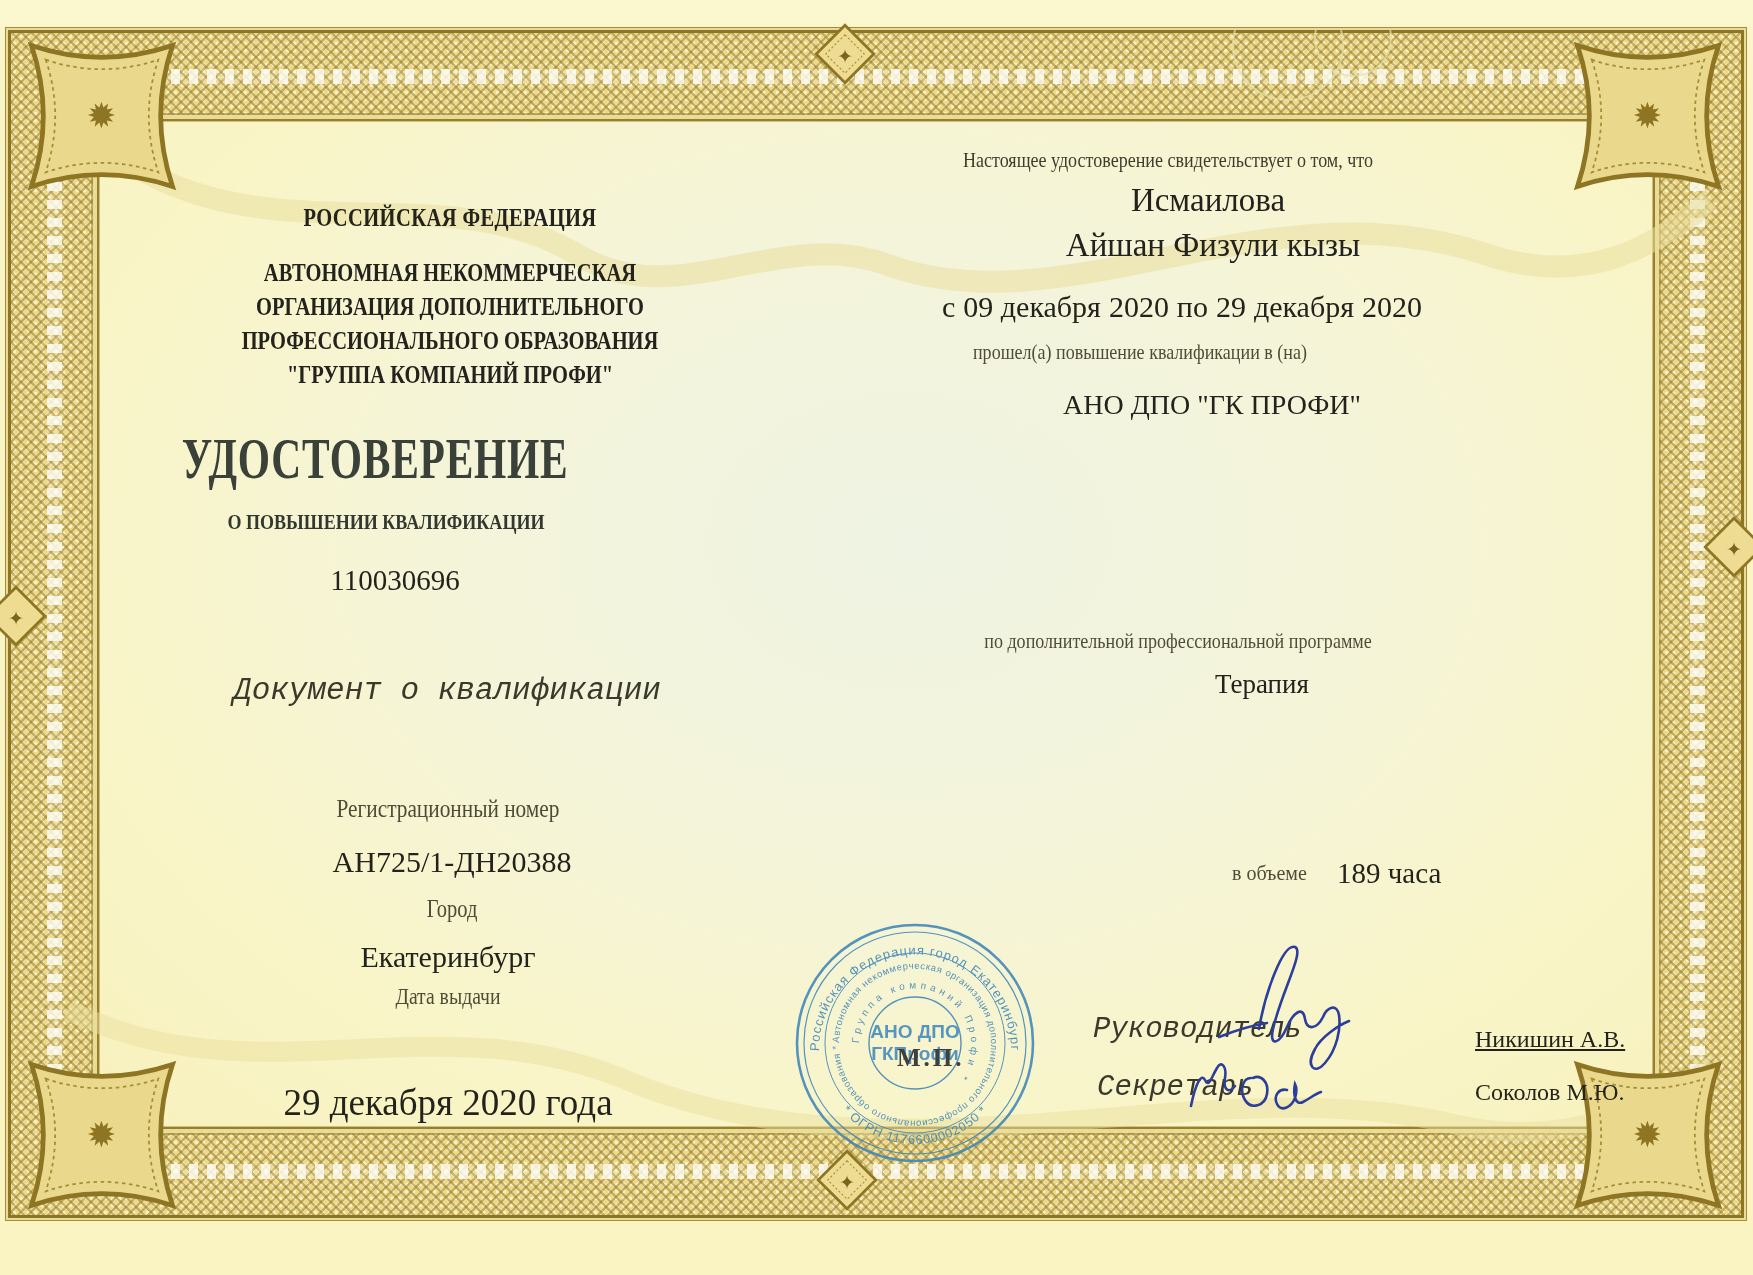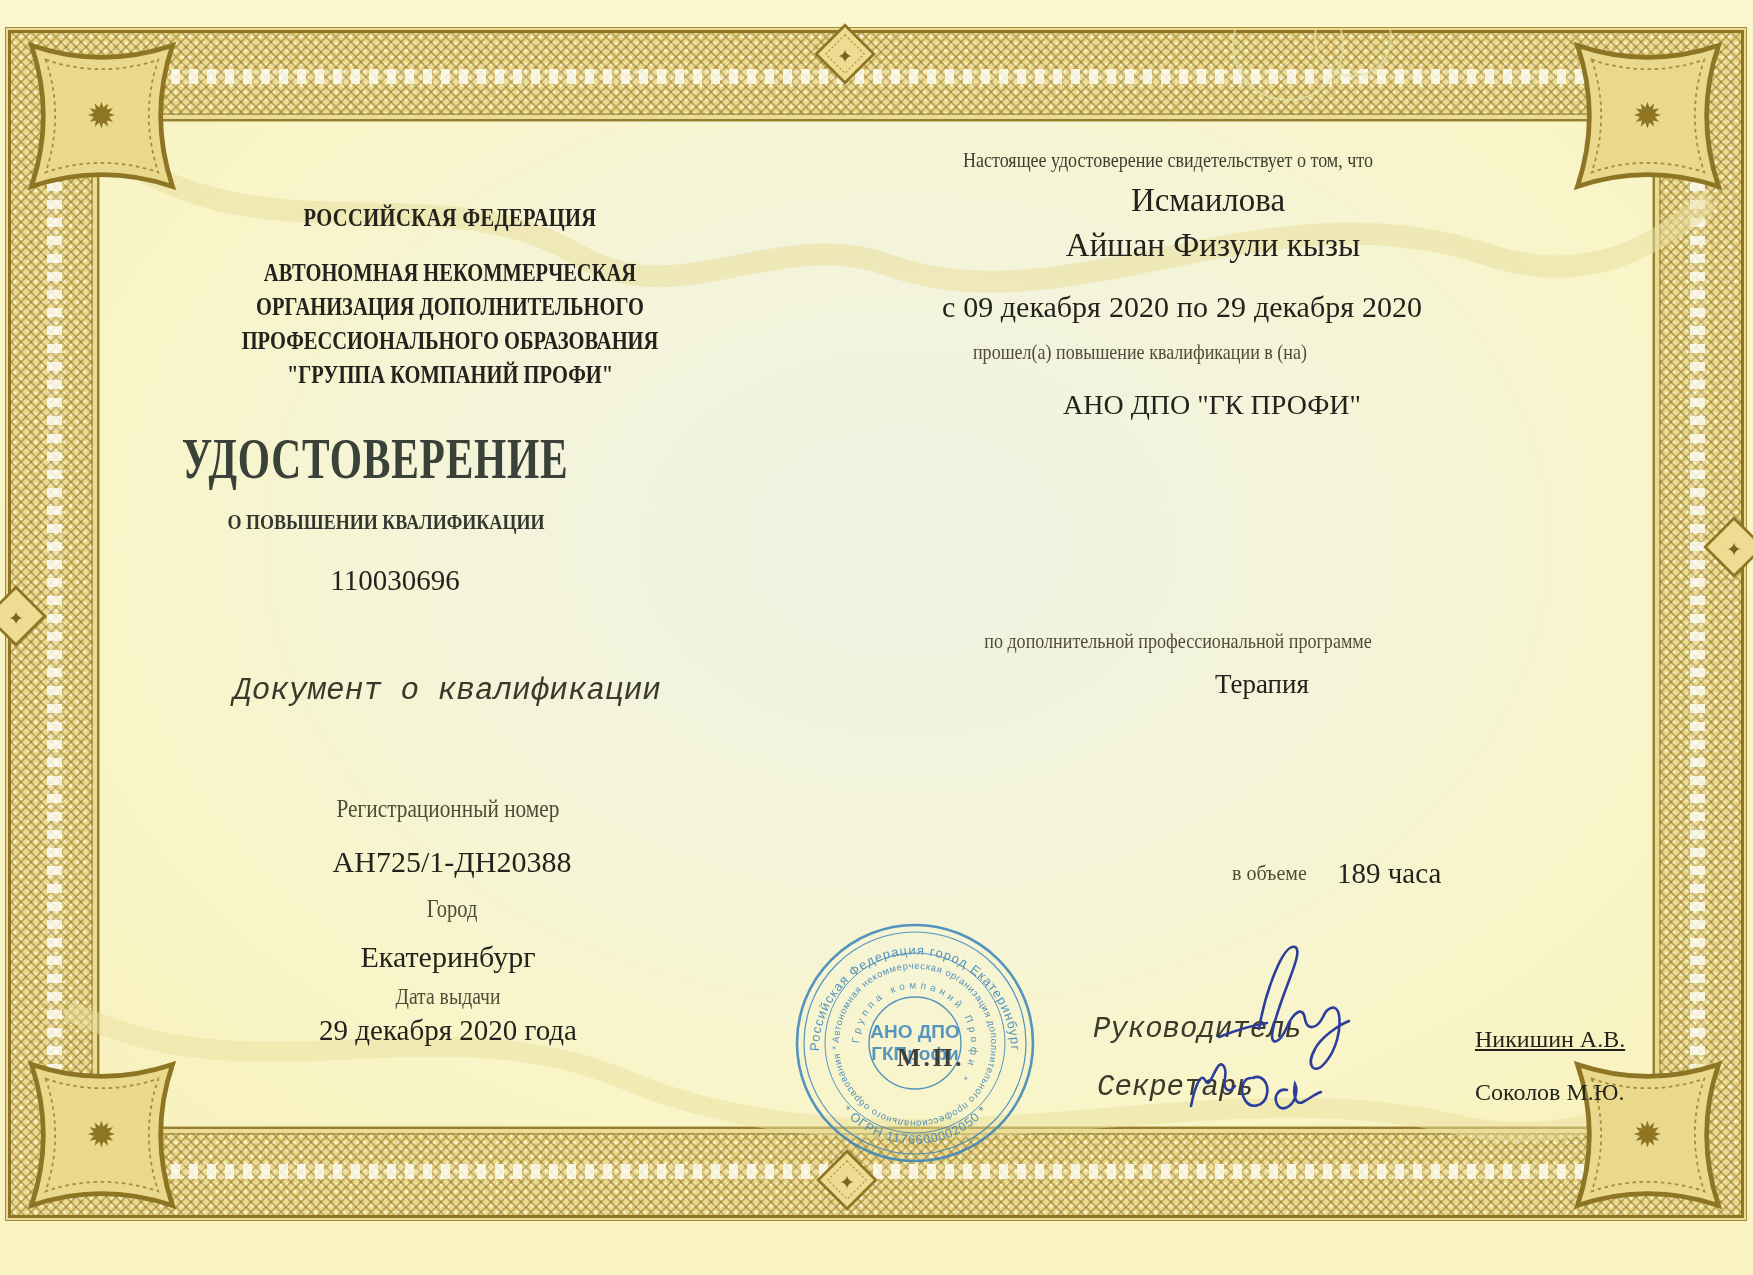--- a/index.html
+++ b/index.html
@@ -121,21 +121,21 @@
   <div class="t ctr dec cond" style="left:148px;top:793px;width:600px;font-size:26px;">Регистрационный номер</div>
 
   <div class="t ctr" style="left:152px;top:843px;width:600px;font-size:30px;">АН725/1-ДН20388</div>
 
   <div class="t ctr dec cond" style="left:152px;top:893px;width:600px;font-size:25px;">Город</div>
 
   <div class="t ctr" style="left:148px;top:938px;width:600px;font-size:30px;">Екатеринбург</div>
 
   <div class="t ctr dec cond" style="left:148px;top:981px;width:600px;font-size:24px;">Дата выдачи</div>
 
-  <div class="t ctr" style="left:148px;top:1012px;width:600px;font-size:29px;">29 декабря 2020 года</div>
+  <div class="t ctr" style="left:148px;top:1080px;width:600px;font-size:37px;">29 декабря 2020 года</div>
 
   <div class="t ctr dec cond" style="left:868px;top:146px;width:600px;font-size:22px;color:#3d3c2d;">Настоящее удостоверение свидетельствует о том, что</div>
 
   <div class="t ctr" style="left:908px;top:180px;width:600px;font-size:33px;">Исмаилова</div>
 
   <div class="t ctr" style="left:913px;top:225px;width:600px;font-size:33px;">Айшан Физули кызы</div>
 
   <div class="t period" style="left:942px;top:288px;width:480px;font-size:30px;">
     <span>с</span>
     <span>09 декабря</span>

